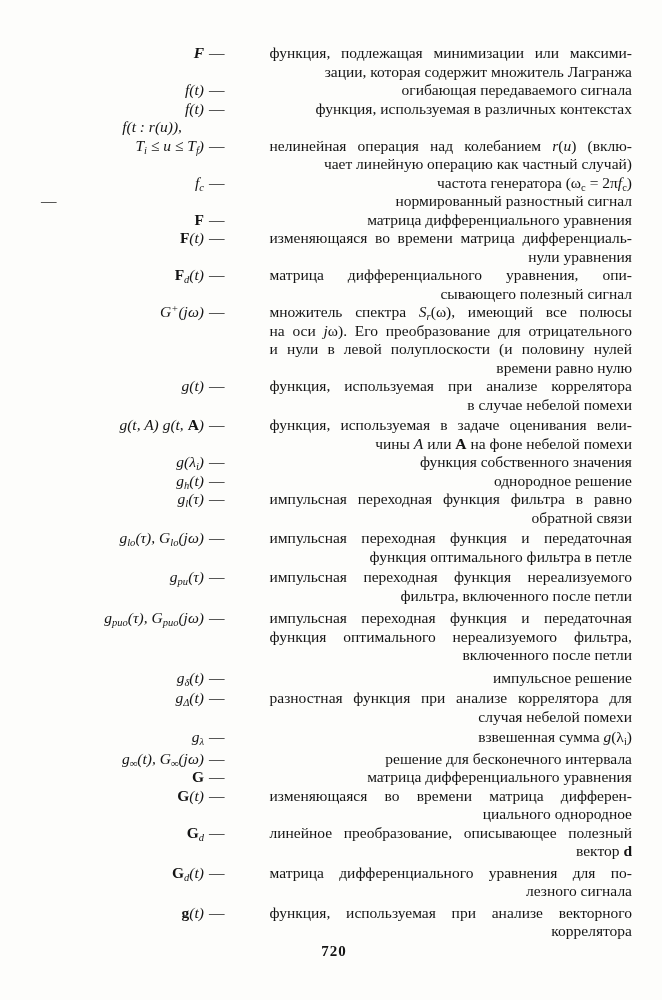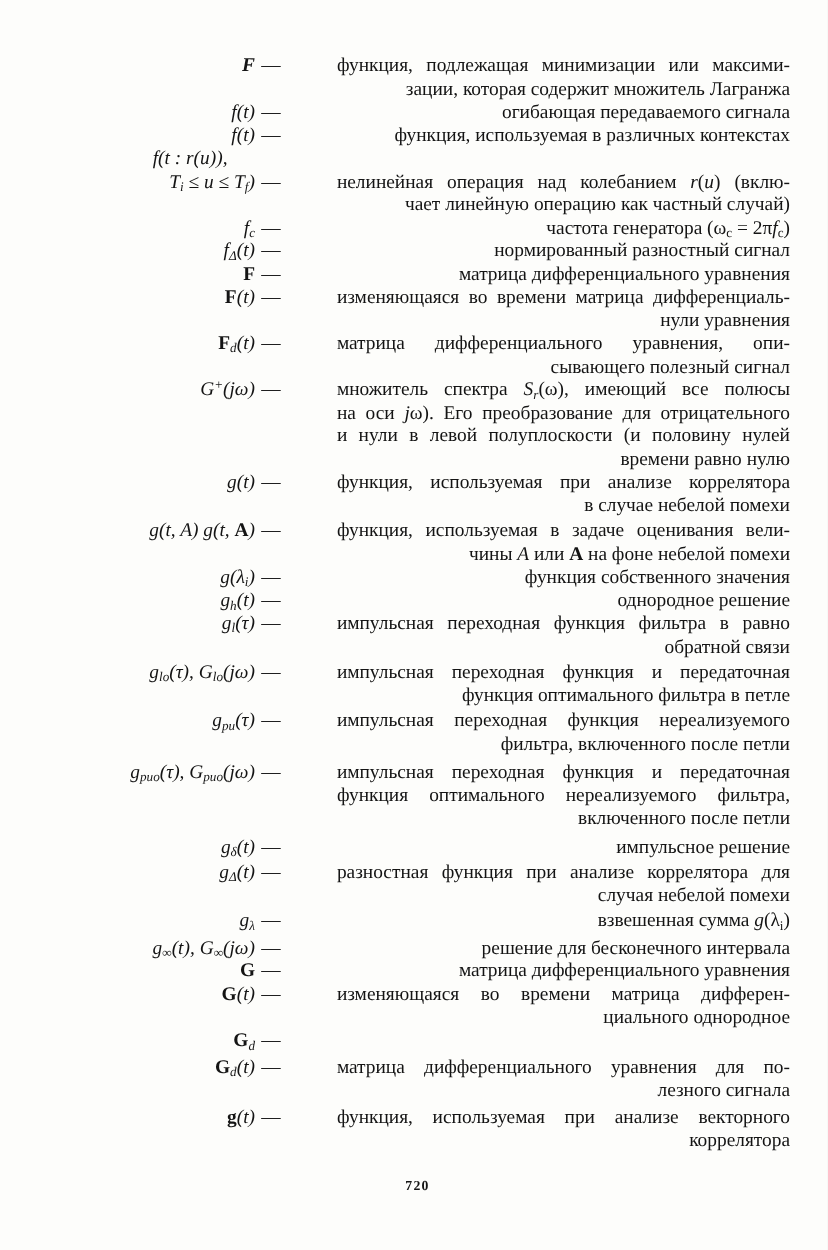--- a/index.html
+++ b/index.html
@@ -46,21 +46,21 @@
   .entry:nth-child(12), .entry:nth-child(16), .entry:nth-child(17),
   .entry:nth-child(20), .entry:nth-child(21) { margin-top: 2px; }
   .entry:nth-child(18), .entry:nth-child(19) { margin-top: 4px; }
   .entry:nth-child(22), .entry:nth-child(26), .entry:nth-child(27) { margin-top: 3px; }
   .pagenum {
     position: absolute;
     left: 36px;
     width: 596px;
     top: 943px;
     text-align: center;
-    font-size: 11px;
+    font-size: 15px;
     font-weight: bold;
     letter-spacing: 1px;
   }
 </style>
 </head>
 <body>
 
 <div class="page">
   <div class="glossary" id="glossary">
   <div class="entry">
@@ -110,23 +110,20 @@
     <div class="symcol">
           <div class="sym">f<sub>c</sub></div>
         </div>
     <div class="sep">—</div>
     <div class="desc">
           <div class="ll">частота генератора (ω<sub>c</sub> = 2π<i>f</i><sub>c</sub>)</div>
         </div>
   </div>
 
   <div class="entry">
-    <div class="symcol">
-          <div class="sym">f<sub>Δ</sub>(t)</div>
-        </div>
     <div class="sep">—</div>
     <div class="desc">
           <div class="ll">нормированный разностный сигнал</div>
         </div>
   </div>
 
   <div class="entry">
     <div class="symcol">
           <div class="sym"><b class="u">F</b></div>
         </div>
@@ -318,20 +315,24 @@
           <div class="jl">изменяющаяся во времени матрица дифферен-</div>
           <div class="ll">циального однородное</div>
         </div>
   </div>
 
   <div class="entry">
     <div class="symcol">
           <div class="sym"><b class="u">G</b><sub>d</sub></div>
         </div>
     <div class="sep">—</div>
+    <div class="desc">
+          <div class="jl">линейное преобразование, описывающее полезный</div>
+          <div class="ll">вектор <b>d</b></div>
+        </div>
   </div>
 
   <div class="entry">
     <div class="symcol">
           <div class="sym"><b class="u">G</b><sub>d</sub>(t)</div>
         </div>
     <div class="sep">—</div>
     <div class="desc">
           <div class="jl">матрица дифференциального уравнения для по-</div>
           <div class="ll">лезного сигнала</div>

